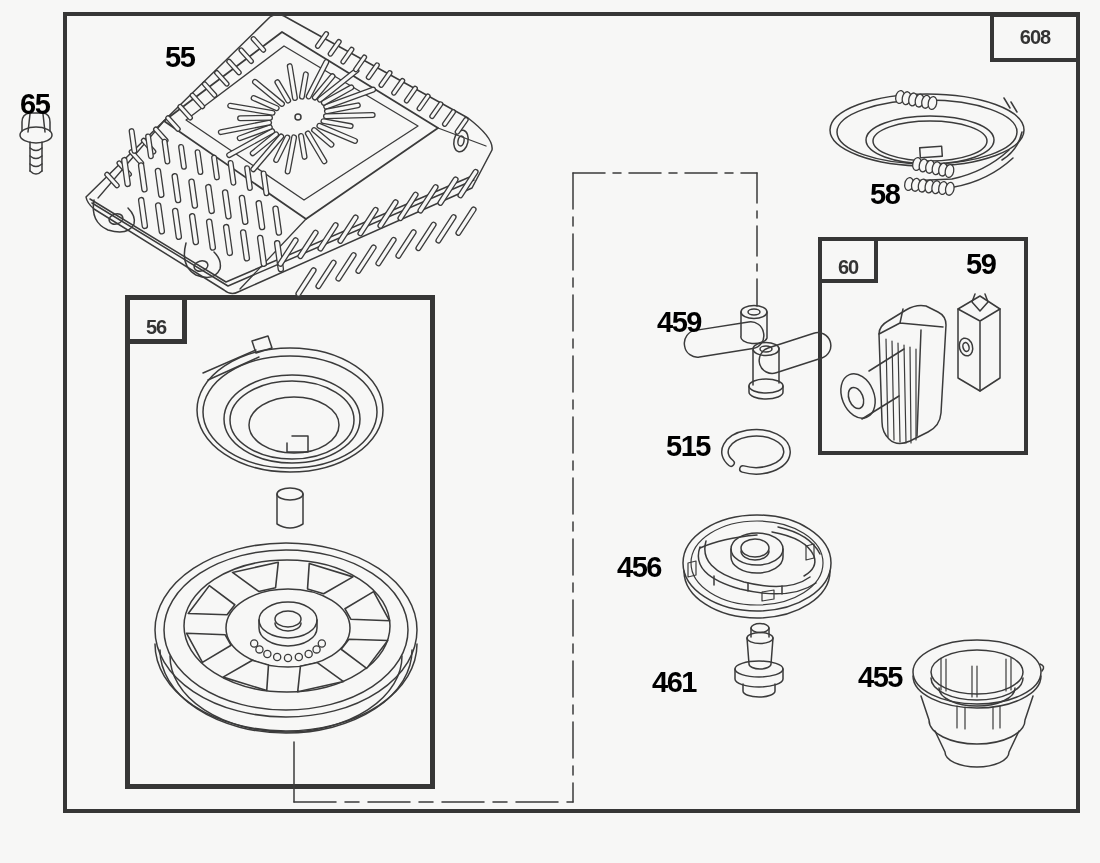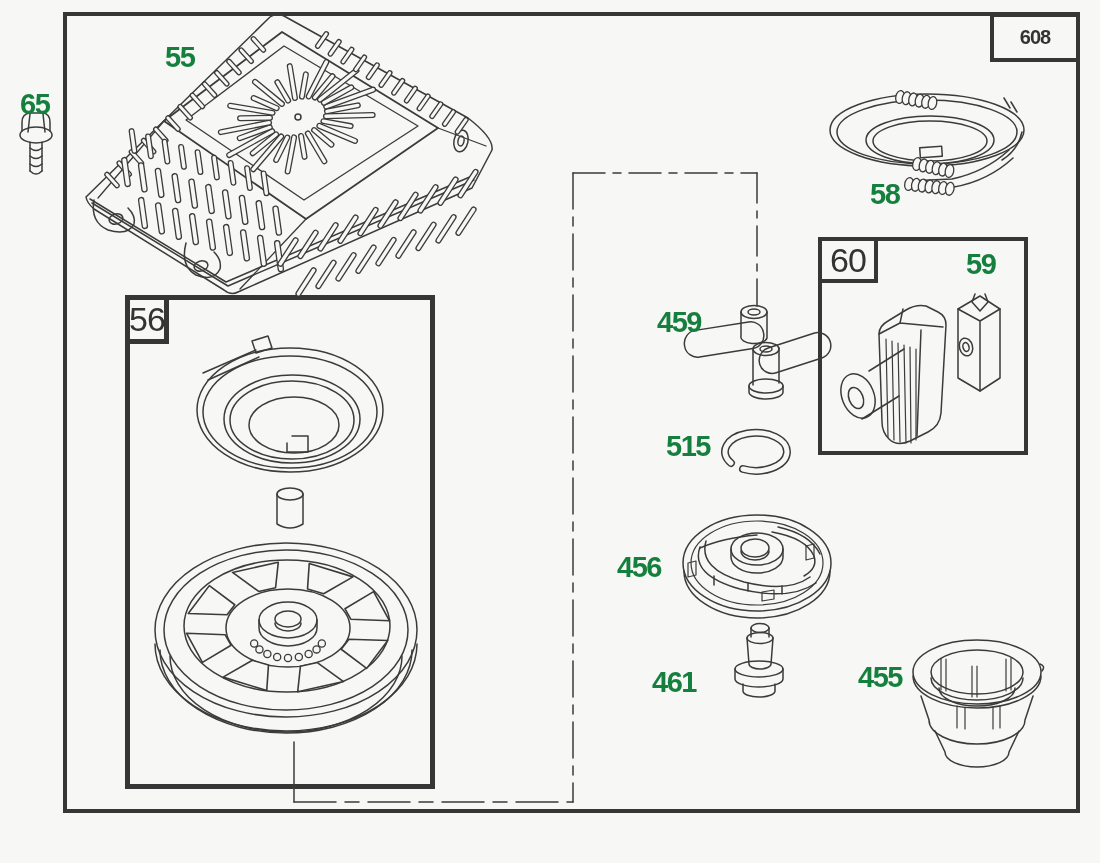--- a/index.html
+++ b/index.html
@@ -1,46 +1,46 @@
 <!DOCTYPE html>
 <html><head>
 <meta charset="utf-8">
 <style>
   html,body{margin:0;padding:0;background:#f7f7f6;}
   .page{position:relative;width:1100px;height:863px;background:#f7f7f6;overflow:hidden;
         font-family:"Liberation Sans",sans-serif;color:#333;}
   .frame{position:absolute;border:4px solid #363636;box-sizing:border-box;background:transparent;}
   .frame56{border-width:5px;}
   .tab{position:absolute;box-sizing:border-box;background:#f7f7f6;
-       display:flex;align-items:flex-start;justify-content:center;
-       font-weight:normal;font-size:34px;letter-spacing:-1px;color:#333;}
+       display:flex;align-items:flex-end;justify-content:center;
+       font-weight:bold;font-size:20px;letter-spacing:-1px;color:#333;}
   .tab56{border-right:5px solid #363636;border-bottom:5px solid #363636;}
   .tab60{border-right:4px solid #363636;border-bottom:4px solid #363636;}
   .box608{position:absolute;box-sizing:border-box;border:4px solid #363636;border-top-width:5px;
           display:flex;align-items:center;justify-content:center;
           font-weight:bold;font-size:20px;letter-spacing:-1px;background:#f7f7f6;}
-  .plabel{position:absolute;font-weight:bold;font-size:29px;letter-spacing:-1.5px;color:#15803d;}
+  .plabel{position:absolute;font-weight:bold;font-size:29px;letter-spacing:-1.5px;color:#000000;}
   .caption{position:absolute;left:63px;top:825px;width:1017px;text-align:center;
            font-weight:bold;font-size:23px;color:#2e2e2e;}
   svg{position:absolute;left:0;top:0;}
   .art{stroke:#3b3b3b;fill:none;stroke-width:1.5;stroke-linejoin:round;stroke-linecap:round;}
 </style>
 </head>
 <body>
 
 <div class="page">
 
   <div class="frame" style="left:63px;top:12px;width:1017px;height:801px;"></div>
 
   <div class="box608" style="left:990px;top:12px;width:90px;height:50px;">
     <span>608</span>
   </div>
 
   <div class="frame frame56" style="left:125px;top:295px;width:310px;height:494px;"></div>
-  <div class="tab tab56" style="left:130px;top:300px;width:39px;height:44px;">
+  <div class="tab tab56" style="left:130px;top:300px;width:57px;height:44px;">
     <span>56</span>
   </div>
 
   <div class="frame" style="left:818px;top:237px;width:210px;height:218px;"></div>
   <div class="tab tab60" style="left:822px;top:241px;width:56px;height:42px;">
     <span>60</span>
   </div>
 
   <svg width="1100" height="863" viewBox="0 0 1100 863">
 

